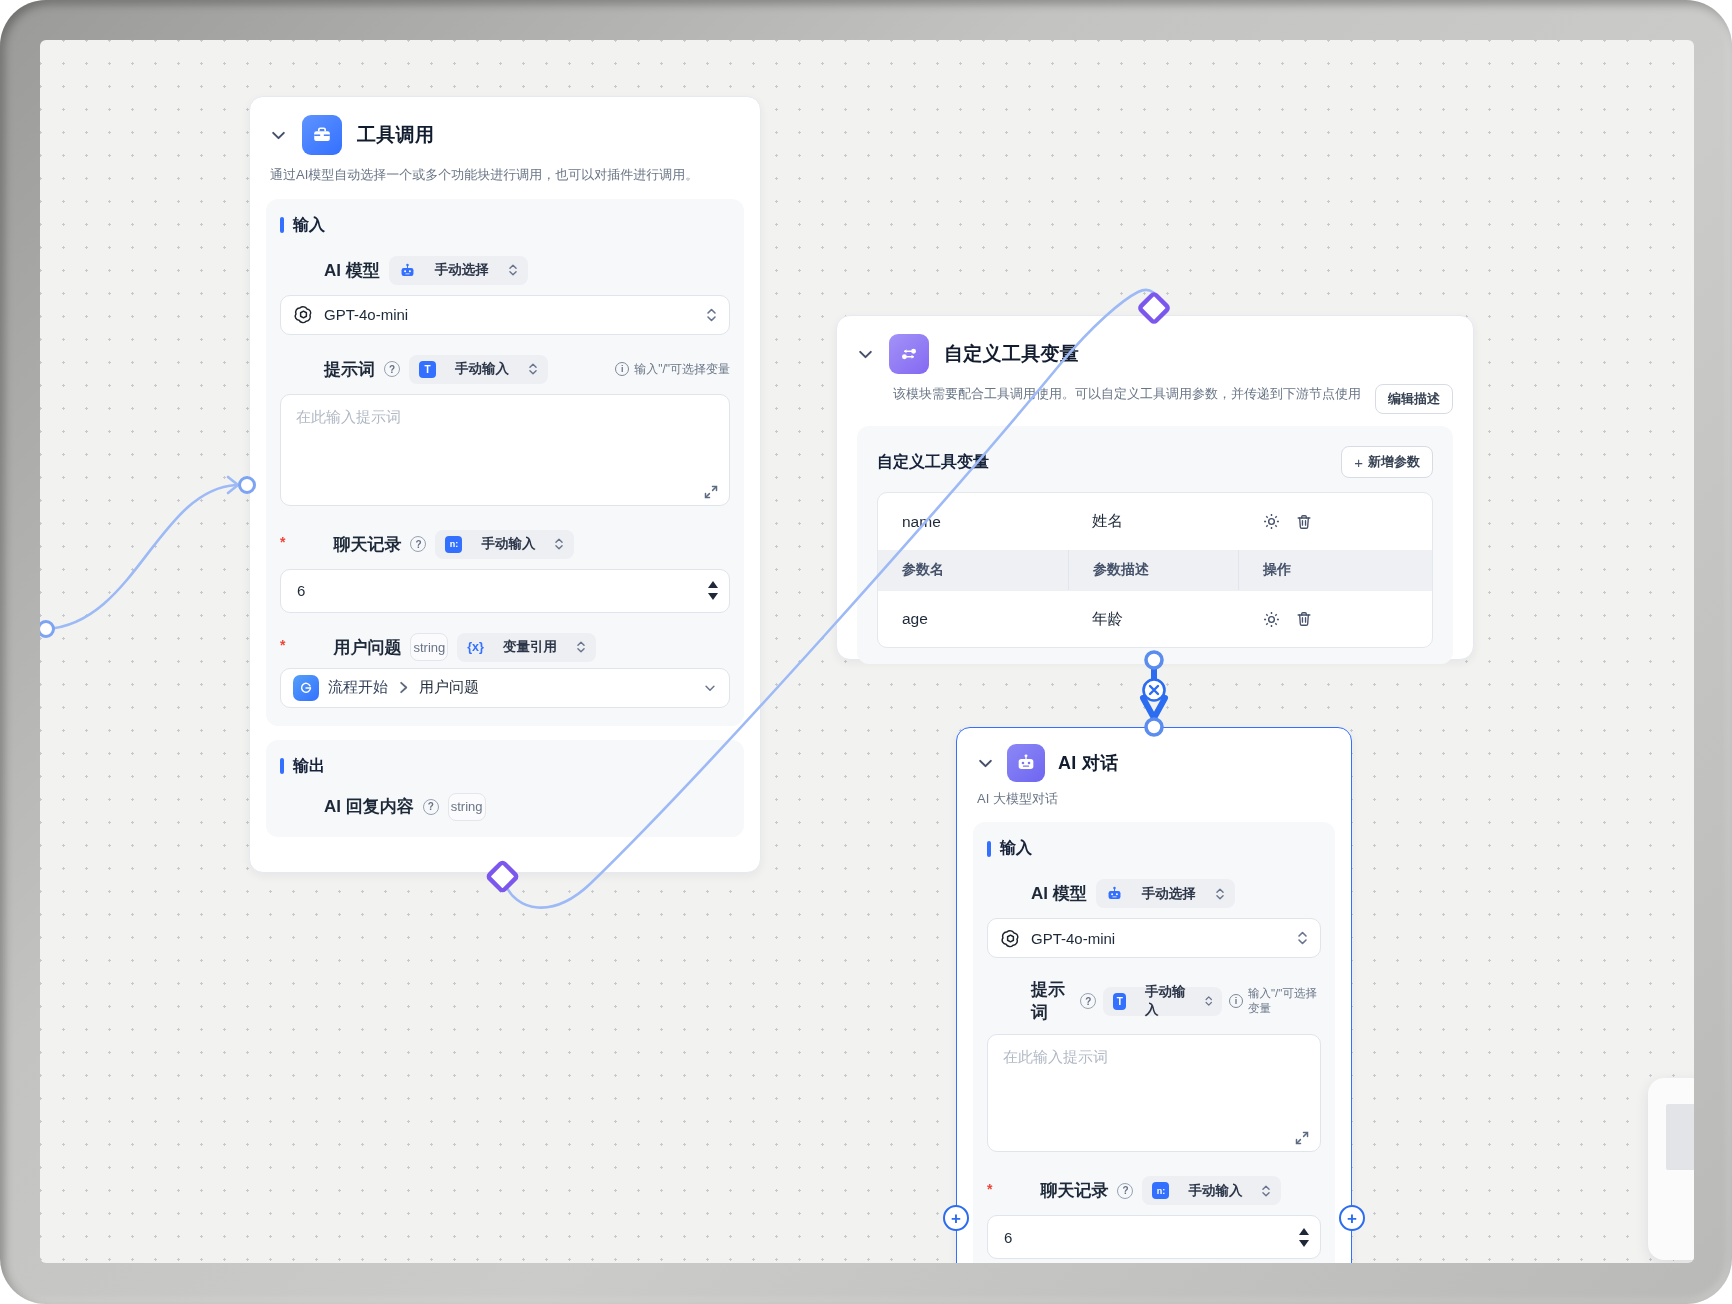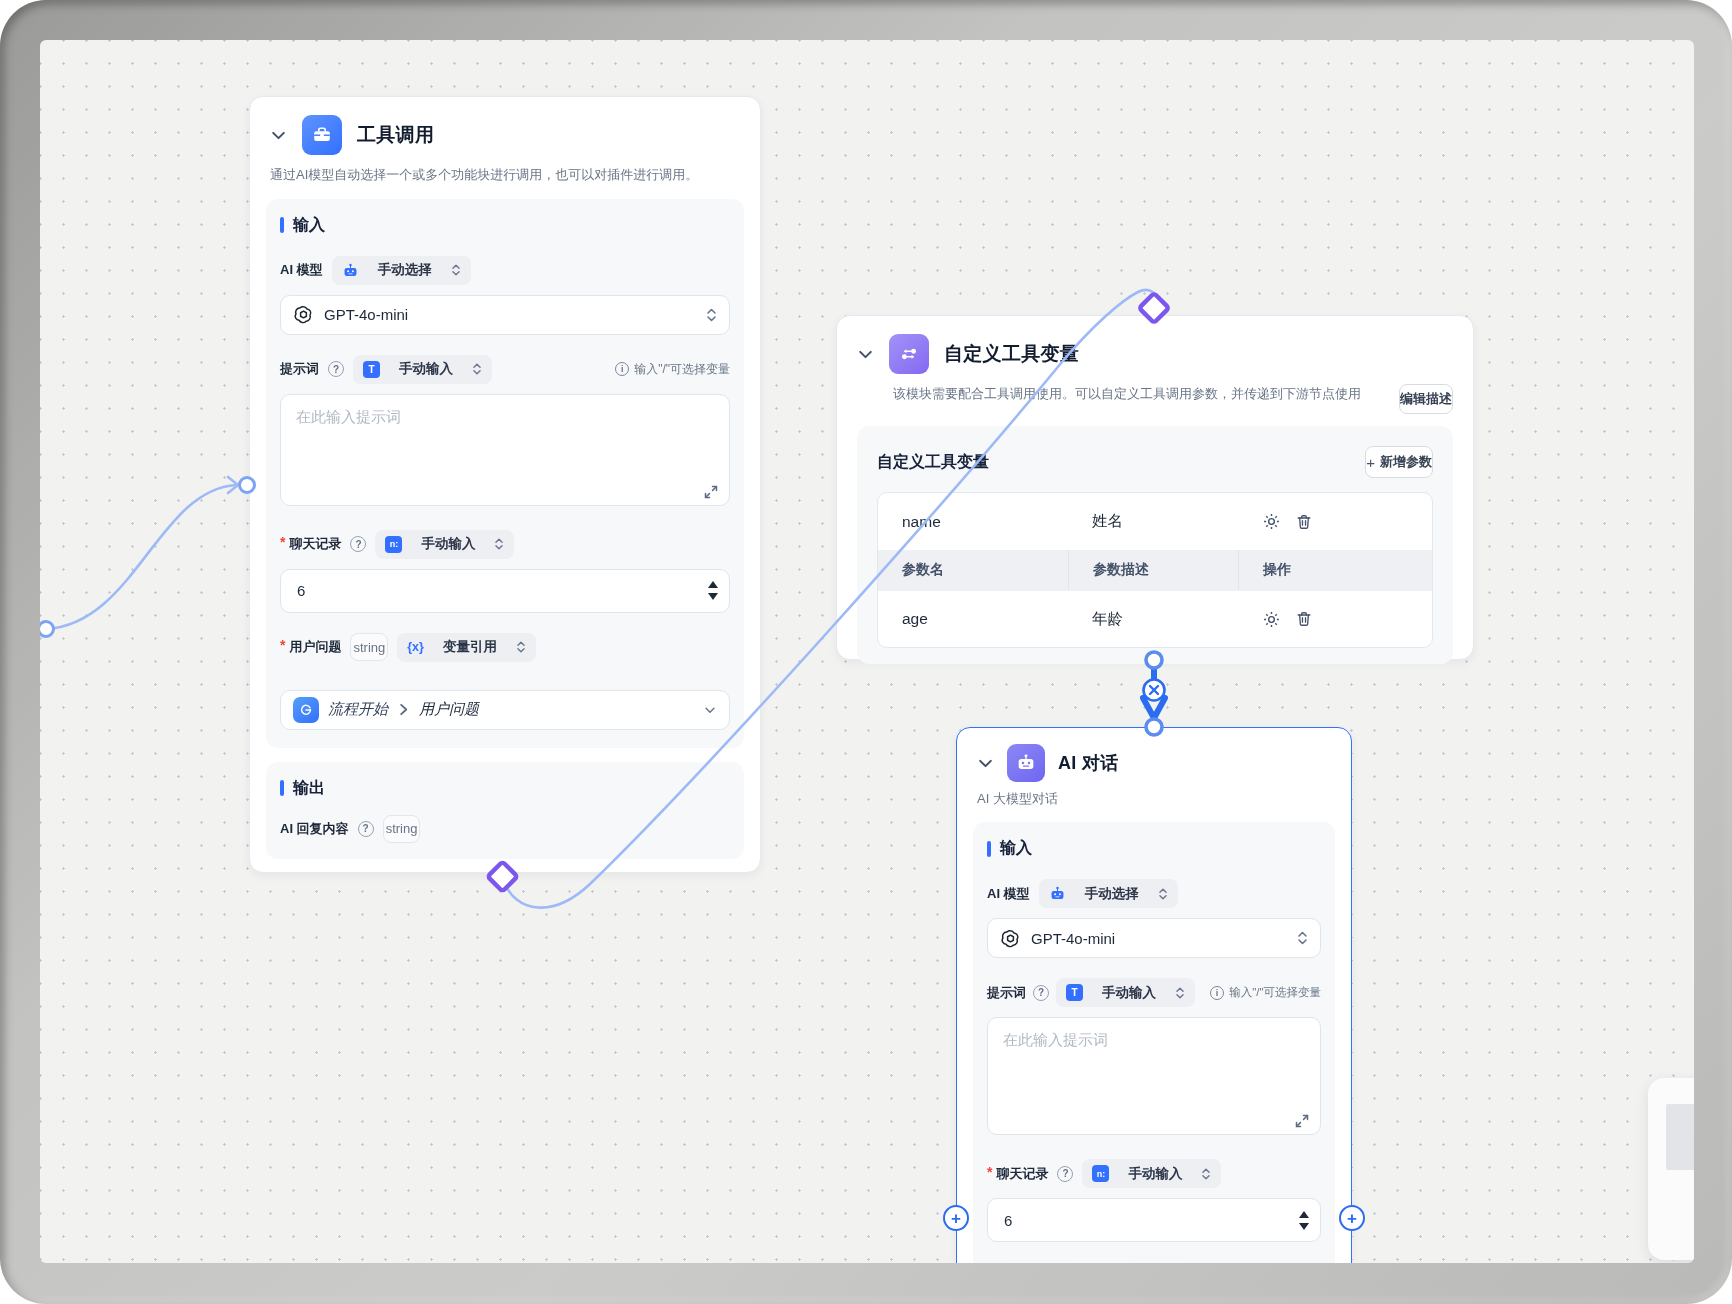--- a/index.html
+++ b/index.html
@@ -24,21 +24,21 @@
   .nicon{width:40px;height:40px;border-radius:9px;display:flex;align-items:center;justify-content:center;flex:0 0 auto;}
   .nicon.blue{background:linear-gradient(140deg,#5e93ff,#3370ff);}
   .nicon.purple{background:linear-gradient(140deg,#a393f7,#8468f2);}
   .nicon.violet{background:linear-gradient(140deg,#8c88f5,#6e66f1);}
   .chev{flex:0 0 auto;display:flex;}
   
   .panel{margin:14px 16px 0 16px;background:#f7f8fa;border-radius:12px;padding:16px 14px 18px 14px;}
   .sect{display:flex;align-items:center;gap:9px;font-size:16px;font-weight:700;color:#17233a;}
   .sect .bar{width:4px;height:16px;border-radius:2px;background:#3370ff;display:inline-block;}
   .frow{display:flex;align-items:center;gap:9px;margin-top:20px;}
-  .flabel{font-size:13px;font-weight:600;color:#1d2939;}
+  .flabel{font-size:17px;font-weight:600;color:#1d2939;margin-left:44px;}
   .req{color:#f04438;font-size:14px;font-weight:700;margin-right:-5px;transform:translateY(-2px);}
   .hint{margin-left:auto;display:flex;align-items:center;gap:5px;font-size:12px;color:#697586;}
   .badge{display:inline-flex;align-items:center;gap:19px;background:#edeff3;border-radius:8px;
     padding:0 10px;height:29px;font-size:13.5px;font-weight:600;color:#2c3648;cursor:pointer;}
   .typebadge{display:inline-flex;align-items:center;background:#fbfbfd;border:1px solid #e3e6ec;border-radius:8px;
     padding:0 2px;height:28px;font-size:13px;color:#697586;}
   .bic{width:17px;height:17px;border-radius:4px;background:#3370ff;color:#fff;font-weight:700;
     display:flex;align-items:center;justify-content:center;}
   .vx{color:#3370ff;font-size:12.5px;font-weight:700;}
   .selectbox{margin-top:10px;background:#fff;border:1px solid #e0e4eb;border-radius:10px;height:40px;
@@ -47,38 +47,38 @@
   .tawrap{position:relative;margin-top:10px;}
   textarea{width:100%;height:112px;resize:none;background:#fff;border:1px solid #e0e4eb;border-radius:10px;
     padding:13px 15px;font-size:15px;color:#1d2939;font-family:inherit;outline:none;}
   textarea::placeholder{color:#b0b8c4;}
   .expand{position:absolute;right:12px;bottom:11px;display:flex;cursor:pointer;}
   .numbox{position:relative;margin-top:10px;background:#fff;border:1px solid #e0e4eb;border-radius:10px;height:44px;display:flex;align-items:center;}
   .numbox input{border:none;outline:none;background:transparent;font-size:15px;color:#1d2939;padding:0 16px;width:100%;font-family:inherit;}
   .spin{position:absolute;right:11px;top:0;bottom:0;display:flex;flex-direction:column;justify-content:center;gap:5px;cursor:pointer;}
   .tri-up{width:0;height:0;border-left:5.5px solid transparent;border-right:5.5px solid transparent;border-bottom:7px solid #1f2838;}
   .tri-dn{width:0;height:0;border-left:5.5px solid transparent;border-right:5.5px solid transparent;border-top:7px solid #1f2838;}
-  .refbox{margin-top:28px;background:#fff;border:1px solid #e0e4eb;border-radius:10px;height:40px;
-    display:flex;align-items:center;gap:9px;padding:0 12px;cursor:pointer;font-style:italic;}
+  .refbox{margin-top:6px;background:#fff;border:1px solid #e0e4eb;border-radius:10px;height:40px;
+    display:flex;align-items:center;gap:9px;padding:0 12px;cursor:pointer;}
   .refbox .rtext{font-size:15px;color:#33415c;}
   .refbox .rtext.dark{color:#1d2939;}
   .ricon{width:26px;height:26px;border-radius:7px;background:linear-gradient(140deg,#55a0f8,#3370ff);
     display:flex;align-items:center;justify-content:center;flex:0 0 auto;}
   .caret-right{margin-left:auto;display:flex;}
   .helpc{width:16px;height:16px;border-radius:50%;border:1.2px solid #98a2b3;color:#667085;font-size:10px;
     display:inline-flex;align-items:center;justify-content:center;font-weight:700;flex:0 0 auto;}
   .infoc{width:14px;height:14px;border-radius:50%;border:1.2px solid #7d8799;color:#697586;font-size:9px;
     display:inline-flex;align-items:center;justify-content:center;font-weight:700;flex:0 0 auto;}
   .panel.out{padding-bottom:16px;}
   .nfooter{position:absolute;left:0;right:0;bottom:0;height:45px;border-top:1px solid #edeff3;
     display:flex;align-items:center;justify-content:center;gap:8px;font-size:15px;font-weight:600;color:#40506a;cursor:pointer;}
   
   .descrow{display:flex;align-items:flex-start;gap:10px;padding:10px 20px 0 20px;}
   .descrow .dtext{font-size:13px;color:#697586;line-height:1.5;flex:1;margin-left:36px;}
-  .btn{background:#fff;border:1px solid #d7dce4;border-radius:8px;height:30px;padding:0 0;
+  .btn{background:#fff;border:1px solid #d7dce4;border-radius:8px;height:30px;padding:0 12px;
     display:inline-flex;align-items:center;gap:5px;font-size:13px;font-weight:600;color:#364152;cursor:pointer;white-space:nowrap;}
   .ptitlerow{display:flex;align-items:center;justify-content:space-between;padding:4px 6px 0 6px;}
   .ptitle{font-size:16px;font-weight:700;color:#17233a;}
   .vtable{margin:14px 6px 0 6px;background:#fff;border:1px solid #e3e7ee;border-radius:10px;overflow:hidden;}
   .vtr{display:grid;grid-template-columns:190px 170px 1fr;}
   .vth{background:#eef0f4;height:40px;display:flex;align-items:center;font-size:14px;font-weight:600;color:#46526a;padding-left:24px;}
   .vth+.vth{border-left:1px solid #e2e5eb;}
   .vtd{height:57px;display:flex;align-items:center;font-size:15.5px;color:#1d2939;padding-left:24px;border-top:1px solid #eef0f3;}
   .acticons{display:flex;gap:14px;align-items:center;}
   .iconbtn{display:flex;cursor:pointer;}

